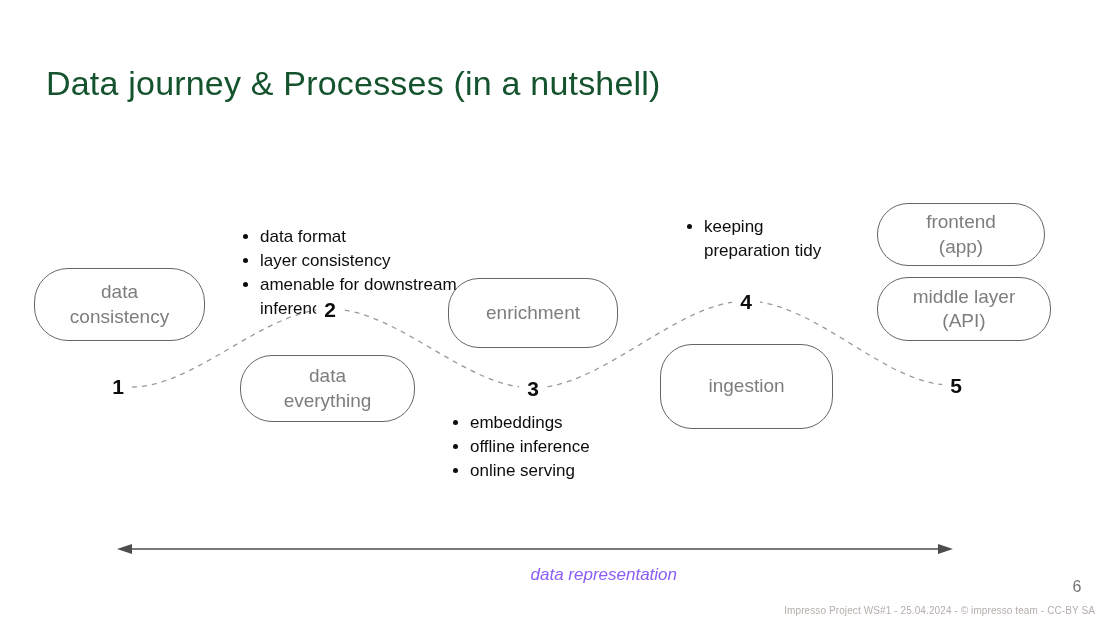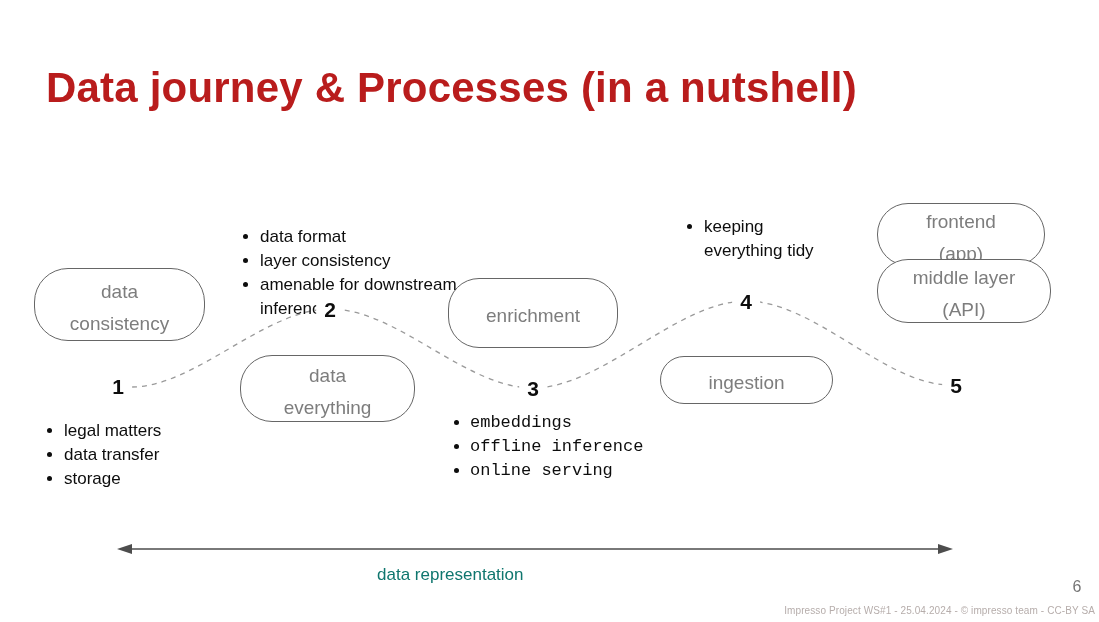--- a/index.html
+++ b/index.html
@@ -9,23 +9,23 @@
     position: relative;
     overflow: hidden;
     font-family: "Liberation Sans", sans-serif;
     color: #111111;
   }
   .slide { position: absolute; inset: 0; background: #ffffff; }
 
   .title {
     position: absolute;
     left: 46px; top: 64px;
-    font-size: 42px;
-    font-weight: 700;
-    color: #b91c1c;
+    font-size: 34px;
+    font-weight: 400;
+    color: #14532d;
     letter-spacing: 0.2px;
     white-space: nowrap;
   }
 
   svg.connectors {
     position: absolute; left: 0; top: 0;
     width: 1099px; height: 622px;
     z-index: 1;
   }
 
@@ -37,28 +37,28 @@
     color: #7d7d7d;
     font-size: 19px;
     line-height: 1.28;
     display: flex;
     flex-direction: column;
     align-items: center;
     justify-content: center;
     text-align: center;
     z-index: 2;
   }
-  .stage-box div { white-space: nowrap; margin-top: 7px; }
+  .stage-box div { white-space: nowrap; }
 
   .box-acquisition { left: 34px;  top: 268px; width: 171px; height: 73px; }
   .box-preparation { left: 240px; top: 355px; width: 175px; height: 67px; border-radius: 32px; }
   .box-enrichment  { left: 448px; top: 278px; width: 170px; height: 70px; border-radius: 31px; text-align: center; }
-  .box-ingestion   { left: 660px; top: 356px; width: 173px; height: 48px; border-radius: 32px; }
+  .box-ingestion   { left: 660px; top: 344px; width: 173px; height: 85px; border-radius: 32px; }
   .box-frontend    { left: 877px; top: 203px; width: 168px; height: 63px; border-radius: 31px; }
-  .box-middle      { left: 877px; top: 259px; width: 174px; height: 64px; border-radius: 31px; justify-content: flex-end; }
+  .box-middle      { left: 877px; top: 277px; width: 174px; height: 64px; border-radius: 31px; }
 
   .step-number {
     position: absolute;
     transform: translate(-50%, -50%);
     font-size: 21px;
     font-weight: 700;
     color: #0d0d0d;
     background: #ffffff;
     padding: 0 8px;
     z-index: 3;
@@ -73,32 +73,33 @@
     position: absolute;
     list-style: disc;
     padding-left: 22px;
     font-size: 17px;
     line-height: 24px;
     color: #0d0d0d;
     z-index: 2;
   }
   .bullets-s1 { left: 42px;  top: 419px; width: 200px; }
   .bullets-s2 { left: 238px; top: 181px; width: 255px; margin-top: 44px; }
-  .bullets-s3 { left: 448px; top: 411px; width: 220px; font-family: Liberation Mono, monospace; }
+  .bullets-s3 { left: 448px; top: 411px; width: 220px; }
   .bullets-s4 { left: 682px; top: 215px; width: 140px; }
   .bullets-s5 { left: 890px; top: 435px; width: 148px; }
 
   .axis-label {
     position: absolute;
     left: 377px; top: 565px;
     width: 300px;
-    text-align: left;
+    text-align: right;
     font-size: 17px;
-    color: #0f766e;
+    color: #8b5cf6;
     z-index: 2;
+    font-style: italic;
   }
 
   .page-number {
     position: absolute;
     left: 1066px; top: 578px;
     width: 22px;
     text-align: center;
     font-size: 16px;
     color: #757575;
     z-index: 2;
@@ -155,40 +156,35 @@
       <div>middle layer</div>
       <div>(API)</div>
     </div>
 
   <div class="step-number num-1">1</div>
   <div class="step-number num-2">2</div>
   <div class="step-number num-3">3</div>
   <div class="step-number num-4">4</div>
   <div class="step-number num-5">5</div>
 
-  <ul class="bullets bullets-s1">
-      <li>legal matters</li>
-      <li>data transfer</li>
-      <li>storage</li>
-    </ul>
 
   <ul class="bullets bullets-s2">
       <li>data format</li>
       <li>layer consistency</li>
       <li>amenable for downstream inference</li>
     </ul>
 
   <ul class="bullets bullets-s3">
       <li>embeddings</li>
       <li>offline inference</li>
       <li>online serving</li>
     </ul>
 
   <ul class="bullets bullets-s4">
-      <li>keeping everything tidy</li>
+      <li>keeping preparation tidy</li>
     </ul>
 
 
   <div class="axis-label">data representation</div>
 
   <div class="page-number">6</div>
 
   <div class="credits">Impresso Project  WS#1 - 25.04.2024 - © impresso team - CC-BY SA</div>
 
 </div>

